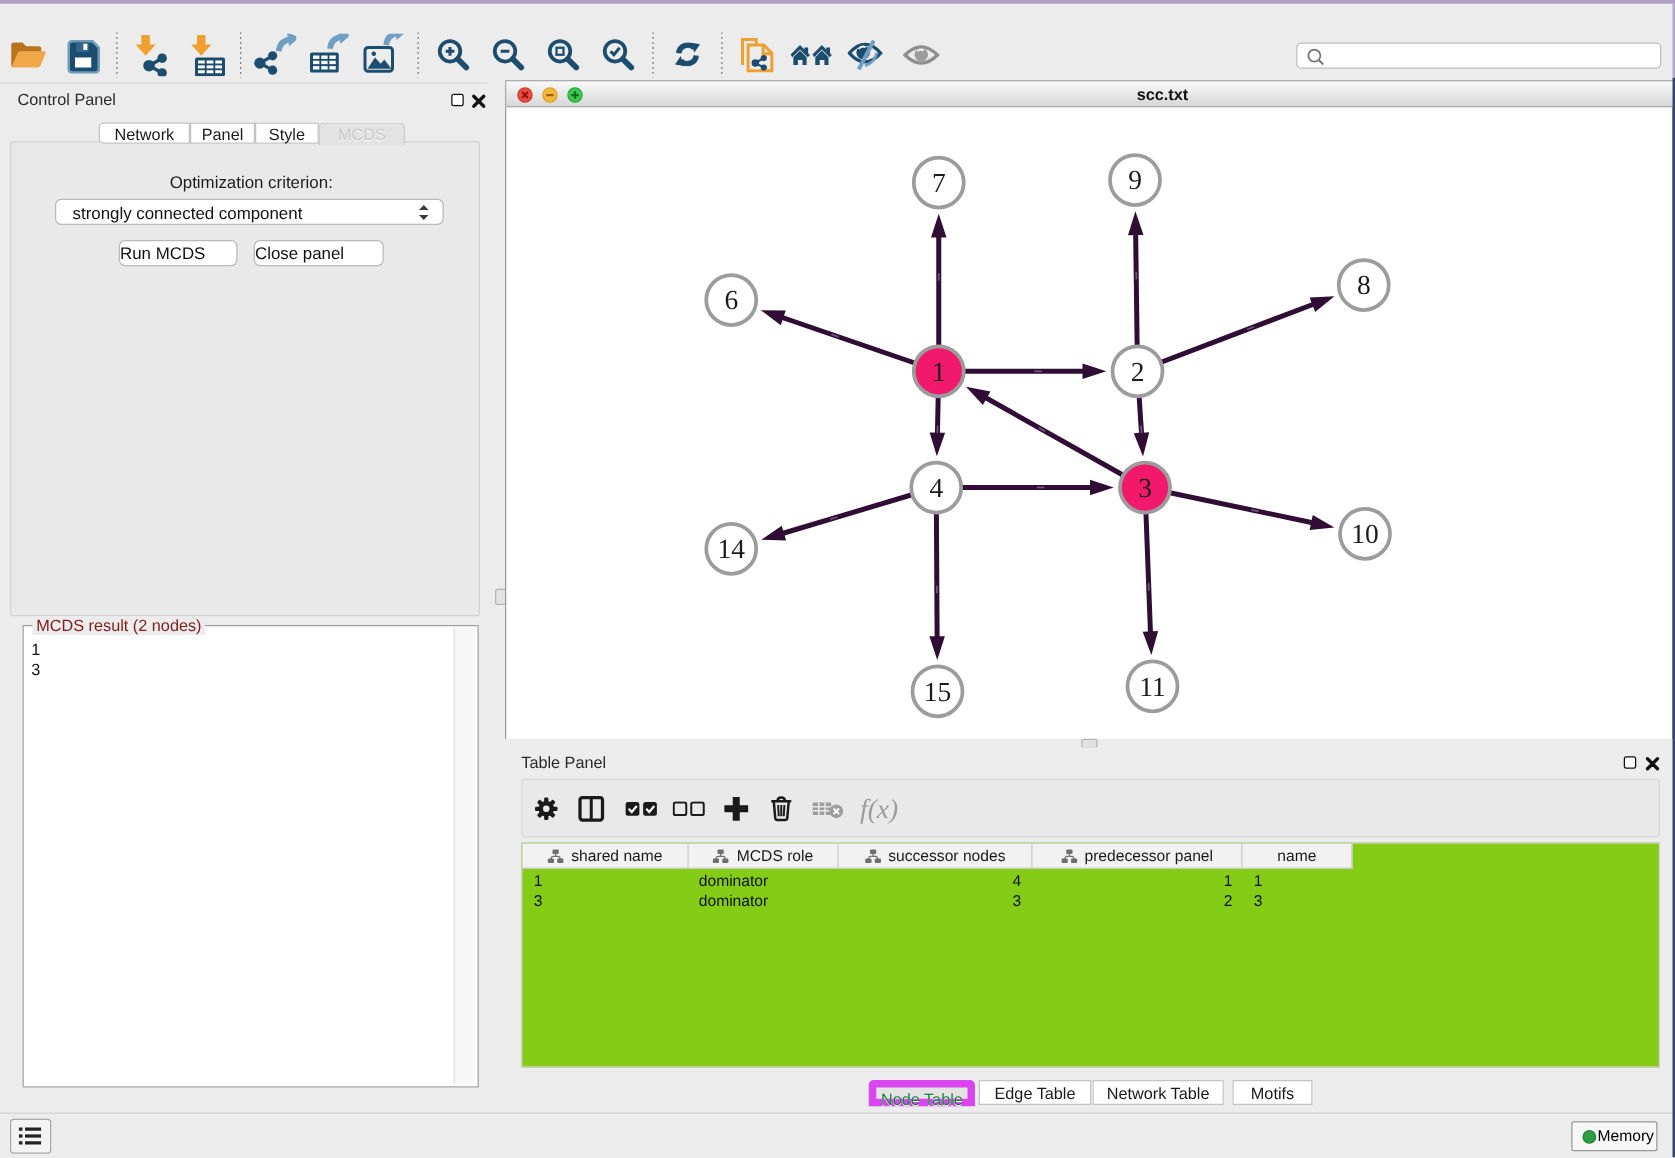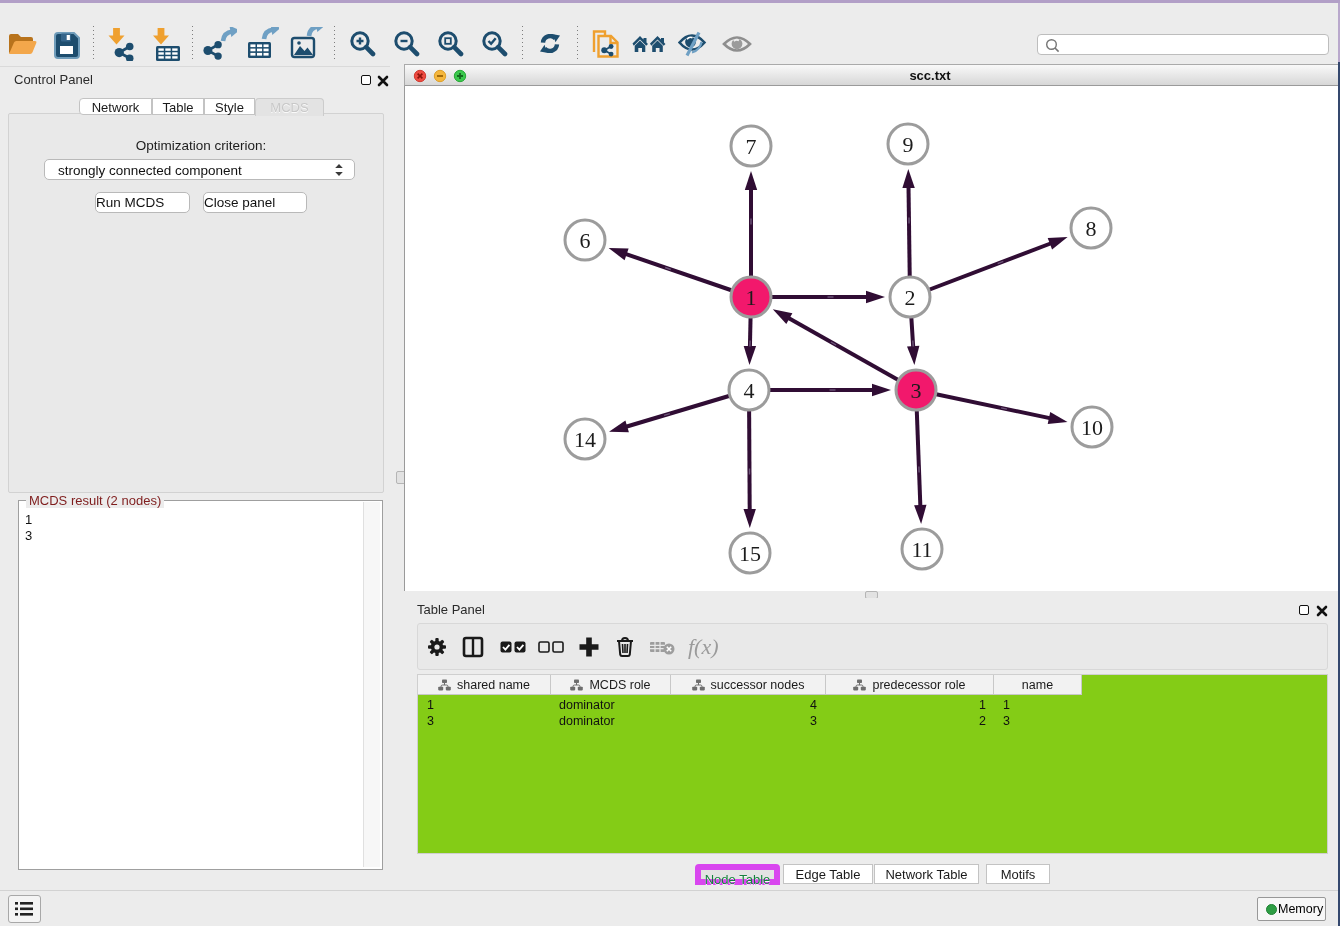--- a/index.html
+++ b/index.html
@@ -180,21 +180,21 @@
       </div>
 </div>
 <div id="cpanel">
   <div class="phdr">Control Panel</div>
   <div class="floatbtn" style="left:361px;top:8px"></div>
   <svg width="12" height="12" viewBox="0 0 12 12" style="position:absolute;left:377px;top:8px">
         <path d="M2 2 L10 10 M2 10 L10 2" stroke="#111" stroke-width="2.6" stroke-linecap="round"></path>
       </svg>
   <div id="mcdspane"></div>
   <div class="tabbtn" style="left:79px;width:73px;border-radius:4px 0 0 4px">Network</div>
-  <div class="tabbtn" style="left:152px;width:52px">Table</div>
+  <div class="tabbtn" style="left:152px;width:52px">Panel</div>
   <div class="tabbtn" style="left:204px;width:51px">Style</div>
   <div class="tabbtn tabsel" style="left:255px;width:69px;height:18px">MCDS</div>
   <div id="optlabel">Optimization criterion:</div>
   <div id="combo">strongly connected component
     <svg width="10" height="14" viewBox="0 0 10 14" style="position:absolute;right:10px;top:3px">
           <path d="M1.2 5 L5 1 L8.8 5 Z M1.2 9 L5 13 L8.8 9 Z" fill="#3a3a3a"></path>
         </svg>
   </div>
   <div class="pushbtn" style="left:95px;width:95px">Run MCDS</div>
   <div class="pushbtn" style="left:203px;width:104px">Close panel</div>
@@ -334,21 +334,21 @@
         </div>
         <div class="hcell" style="left:408px;width:167px">
           <svg width="13" height="12" viewBox="0 0 13 12" style="flex:0 0 auto;margin-right:6px">
             <g fill="#6e6e6e">
               <rect x="4" y="0.5" width="5" height="3.6" rx="0.8"></rect>
               <rect x="0.2" y="7.8" width="5" height="3.6" rx="0.8"></rect>
               <rect x="7.8" y="7.8" width="5" height="3.6" rx="0.8"></rect>
             </g>
             <path d="M6.5 4 v2 M3 10 V7.5 q0-1.5 1.5-1.5 h4 q1.5 0 1.5 1.5 V10" stroke="#6e6e6e" fill="none" stroke-width="1"></path>
           </svg>
-          <span>predecessor role</span>
+          <span>predecessor panel</span>
         </div>
         <div class="hcell" style="left:576px;width:87px">
           <span>name</span>
         </div>
         <div class="trow" style="top:22px">
           <span style="left:9px">1</span>
           <span style="left:141px">dominator</span>
           <span style="left:253px;width:146px;text-align:right">4</span>
           <span style="left:408px;width:160px;text-align:right">1</span>
           <span style="left:585px">1</span>

